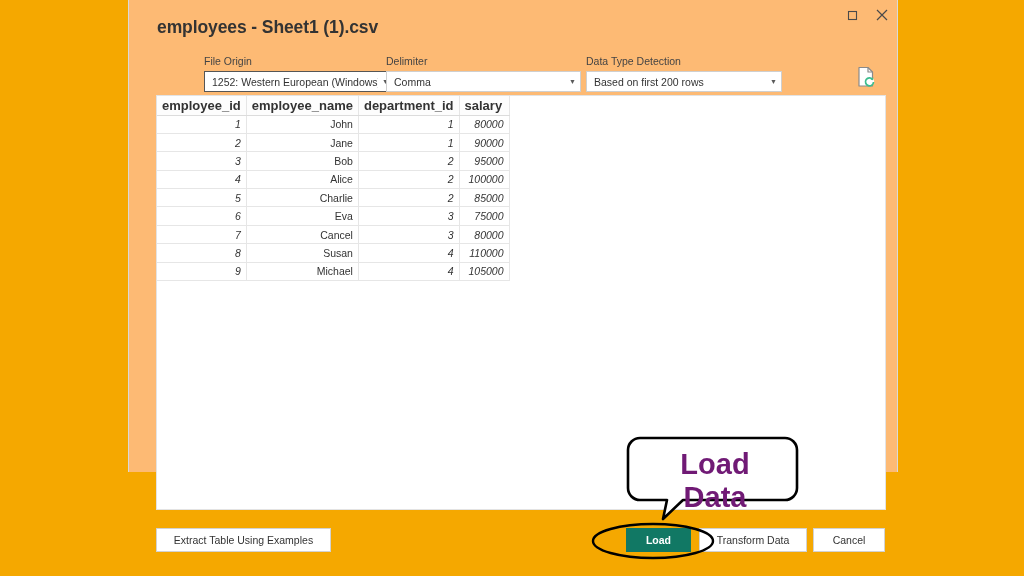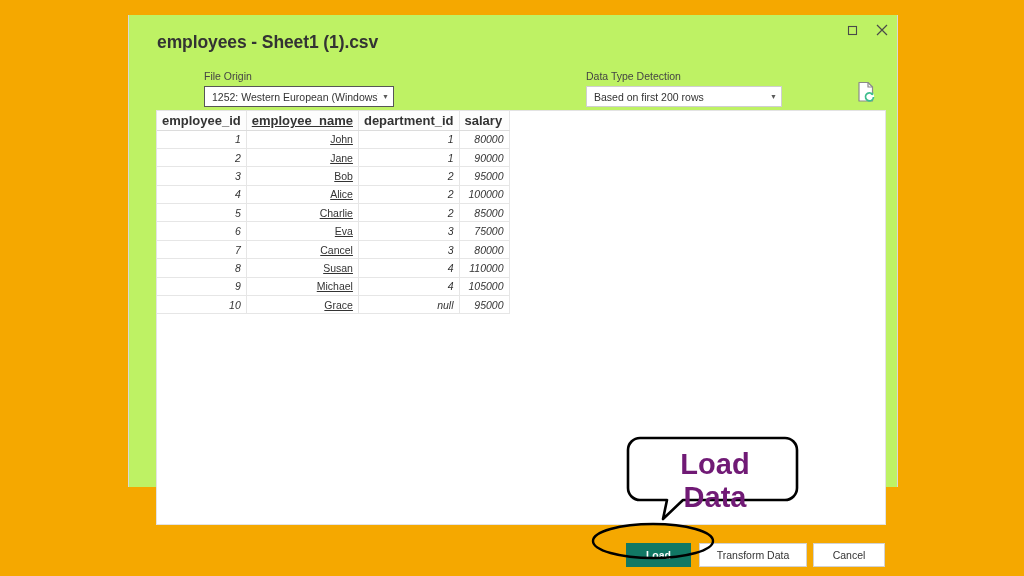--- a/index.html
+++ b/index.html
@@ -6,23 +6,23 @@
   html, body {
     width: 1024px; height: 576px;
     overflow: hidden;
     font-family: "Liberation Sans", sans-serif;
   }
   body { background: #F5A800; position: relative; }
 
   
   .dialog {
     position: absolute;
-    left: 128px; top: 15px;
+    left: 128px; top: 0px;
     width: 770px; height: 472px;
-    background: #bef264;
+    background: #fdba74;
     border-left: 1px solid #d9d9d9;
     border-right: 1px solid #d9d9d9;
   }
 
   
   .wincontrols {
     position: absolute; top: 0; right: 0;
     display: flex; height: 30px;
   }
   .wincontrols .wbtn {
@@ -105,21 +105,21 @@
     font-weight: bold;
     font-size: 13px;
     color: #333333;
     text-align: left;
     border-bottom: 1px solid #dcdcdc;
     height: 19px;
   }
   td.num { text-align: right; font-style: italic; }
   td.txt { text-align: right; }
   .col-id   { width: 79px; }
-  .col-name { width: 98px; text-decoration: underline; }
+  .col-name { width: 98px; }
   .col-dept { width: 82px; margin-left: 48px; }
   .col-sal  { width: 50px; }
 
   
   .footer { position: absolute; left: 0; top: 528px; width: 100%; height: 28px; }
   .btn {
     position: absolute; top: 0;
     height: 24px;
     background: #ffffff;
     border: 1px solid #d2d2d2;
@@ -166,20 +166,27 @@
   <div class="options">
 
     <div class="optfield f1">
       <div class="optlabel">File Origin</div>
       <div class="combo focused">
         <span class="ctext">1252: Western European (Windows)</span>
         <span class="carrow">▼</span>
       </div>
     </div>
 
+    <div class="optfield f2">
+      <div class="optlabel">Delimiter</div>
+      <div class="combo">
+        <span class="ctext">Comma</span>
+        <span class="carrow">▼</span>
+      </div>
+    </div>
 
     <div class="optfield f3">
       <div class="optlabel">Data Type Detection</div>
       <div class="combo">
         <span class="ctext">Based on first 200 rows</span>
         <span class="carrow">▼</span>
       </div>
     </div>
 
     <div class="refresh-doc">
@@ -251,31 +258,26 @@
             <td class="col-name txt">Susan</td>
             <td class="col-dept num">4</td>
             <td class="col-sal num">110000</td>
           </tr>
           <tr>
             <td class="col-id num">9</td>
             <td class="col-name txt">Michael</td>
             <td class="col-dept num">4</td>
             <td class="col-sal num">105000</td>
           </tr>
-          <tr>
-            <td class="col-id num">10</td>
-            <td class="col-name txt">Grace</td>
-            <td class="col-dept num">null</td>
-            <td class="col-sal num">95000</td>
-          </tr>
         </tbody>
     </table>
   </div>
 
   <div class="footer">
+    <div class="btn btn-extract">Extract Table Using Examples</div>
     <div class="btn btn-load">Load</div>
     <div class="btn btn-transform">Transform Data</div>
     <div class="btn btn-cancel">Cancel</div>
   </div>
 </div>
 
 <svg class="overlay" viewBox="0 0 1024 576">
 
   <path d="M640 438 H785 a12 12 0 0 1 12 12 V488 a12 12 0 0 1 -12 12 H683 L663 519 L667 500 H640 a12 12 0 0 1 -12 -12 V450 a12 12 0 0 1 12 -12 Z" fill="#ffffff" stroke="#000000" stroke-width="2.6" stroke-linejoin="round"></path>
 

